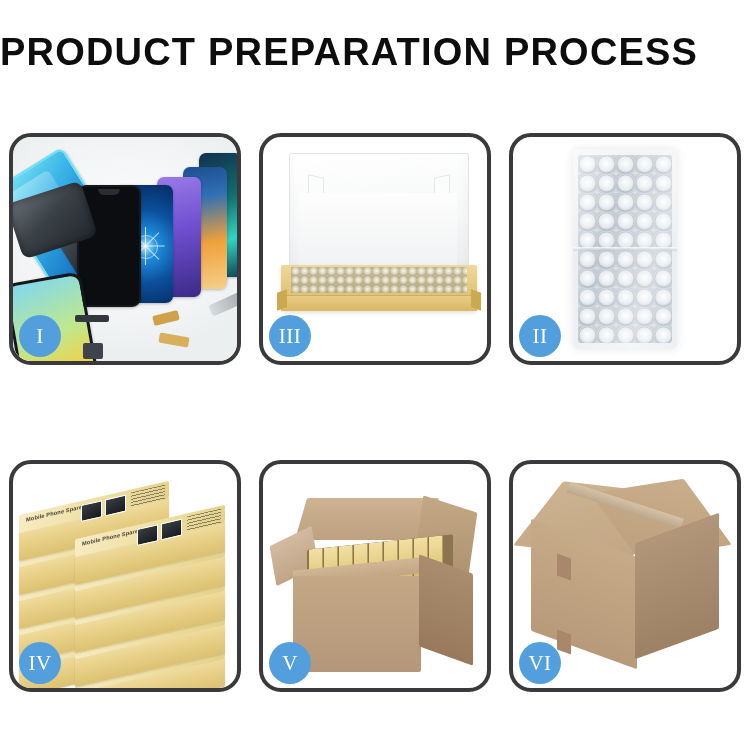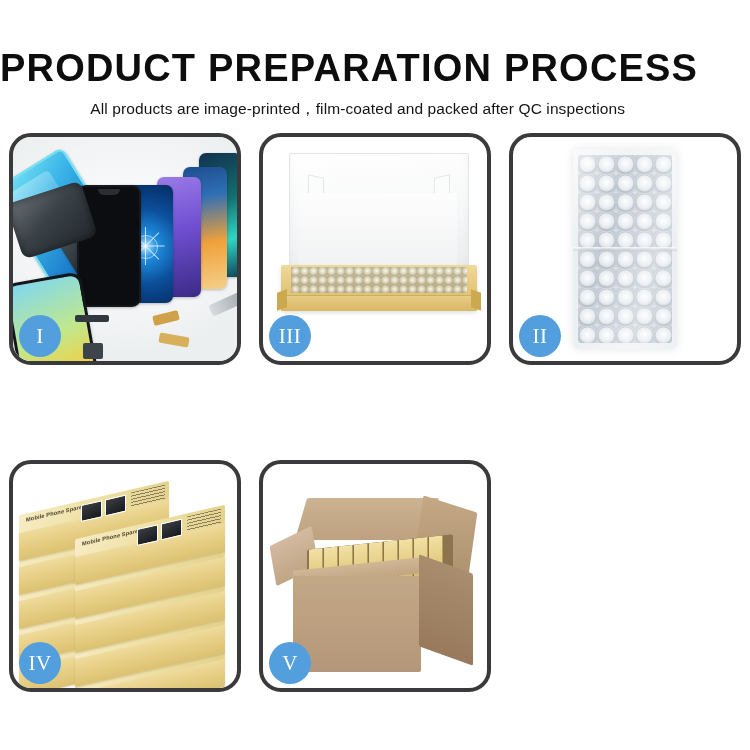--- a/index.html
+++ b/index.html
@@ -13,22 +13,21 @@
     font-family: "Liberation Sans", sans-serif;
     color: #111111;
     overflow: hidden;
     position: relative;
   }
 
   
   .header {
     width: 625px;
     padding-top: 30px;
-    text-align: right;
-    margin-top: 16px;
+    text-align: center;
   }
   .title {
     font-family: "Liberation Sans", sans-serif;
     font-size: 38px;
     font-weight: 700;
     letter-spacing: 1.2px;
     color: #0d0d0d;
     line-height: 44px;
     white-space: nowrap;
   }
@@ -453,21 +452,20 @@
     position: absolute; left: 150px; top: 10px; width: 70px; height: 40px;
     background: linear-gradient(120deg, rgba(255,255,255,.85), rgba(255,255,255,0));
     transform: rotate(-16deg);
   }
 </style>
 </head>
 <body>
 
 <div class="header">
   <div class="title">PRODUCT PREPARATION PROCESS</div>
-  <div class="subtitle">All products are image-printed，film-coated and packed after QC inspections</div>
 </div>
 
 <div class="grid">
 
   <div class="panel p1">
     <div class="panel-media">
       <div class="p1-bg"></div>
       <div class="scr scr-f1"></div>
       <div class="scr scr-f1b"></div>
       <div class="scr scr-teal"></div>
@@ -593,14 +591,27 @@
         <i style="left:107px"></i>
         <i style="left:122px"></i>
       </div>
       <div class="c5-body-top"></div>
       <div class="c5-body"></div>
       <div class="c5-body-side"></div>
     </div>
     <div class="badge">V</div>
   </div>
 
+  <div class="panel p6">
+    <div class="panel-media">
+      <div class="c6-sheen"></div>
+      <div class="c6-top"></div>
+      <div class="c6-top2"></div>
+      <div class="c6-tape-top"></div>
+      <div class="c6-front"></div>
+      <div class="c6-side"></div>
+      <div class="c6-tape-a"></div>
+      <div class="c6-tape-b"></div>
+    </div>
+    <div class="badge">VI</div>
+  </div>
 
 </div>
 
 </body></html>

